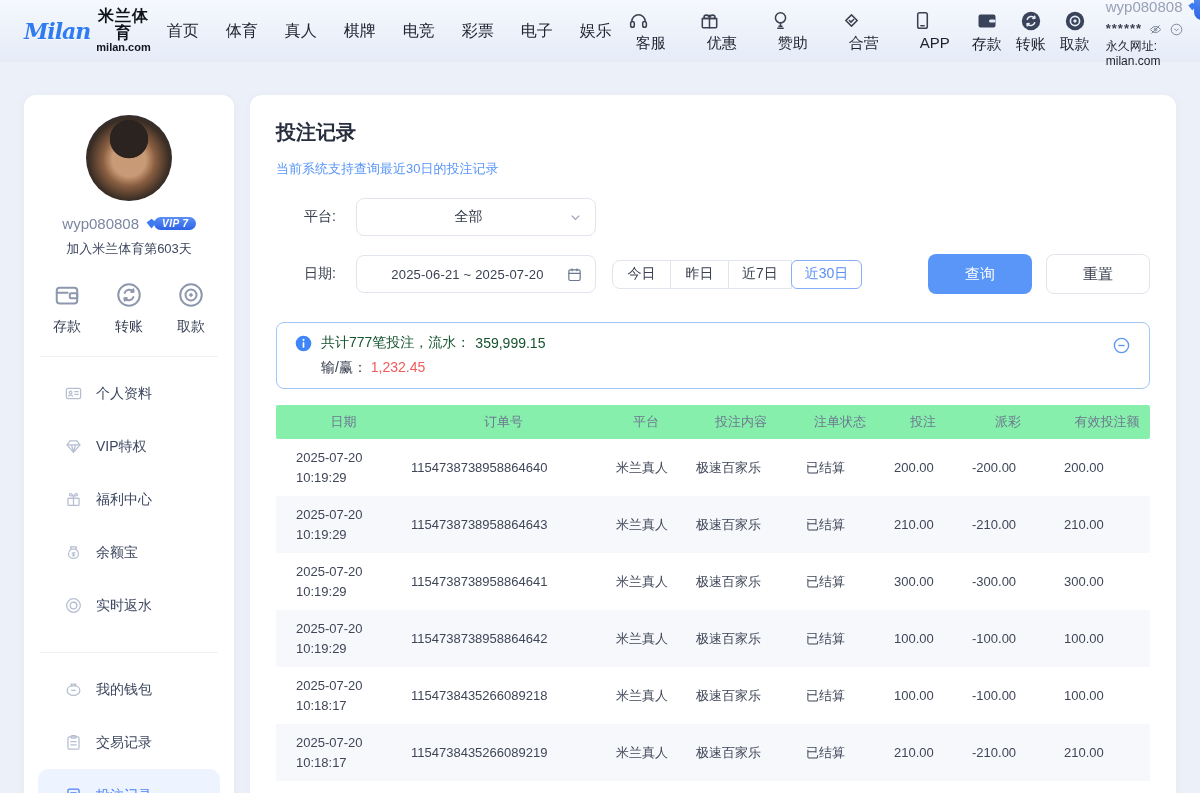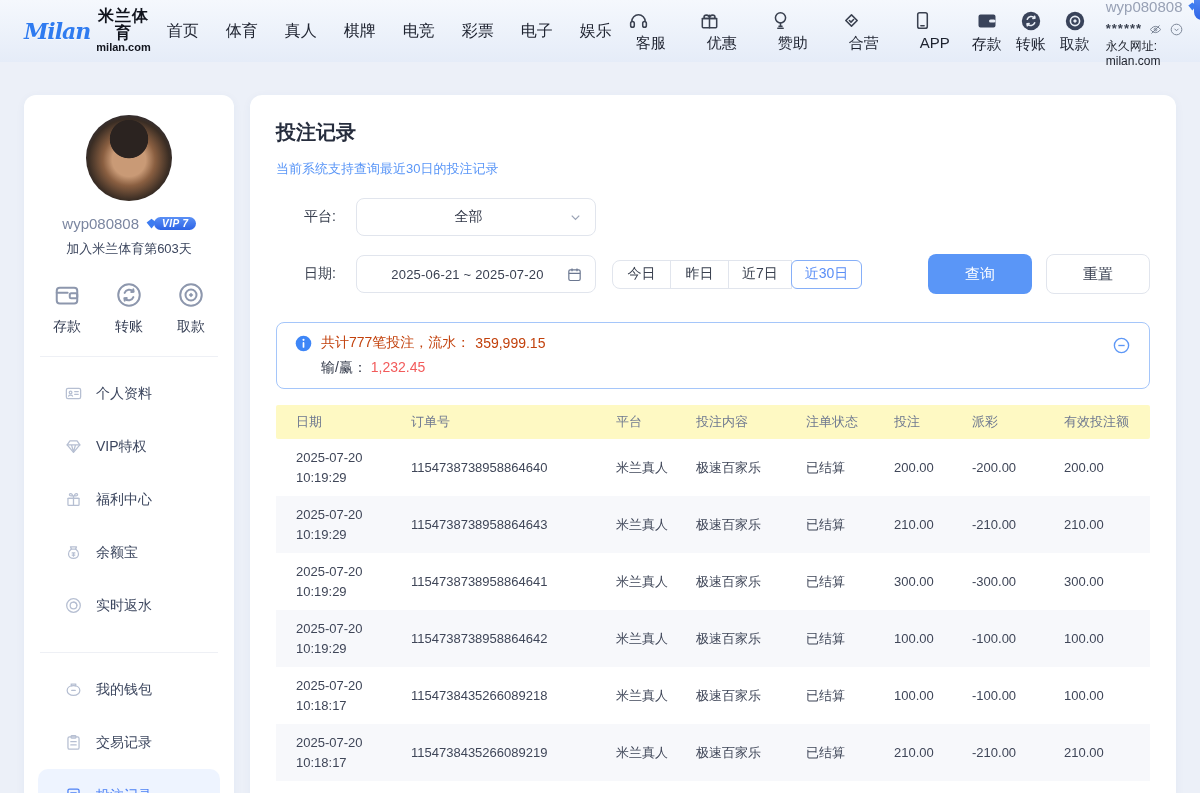--- a/index.html
+++ b/index.html
@@ -127,30 +127,30 @@
   .btn { height:40px; width:104px; border-radius:8px; font-size:15px; display:flex; align-items:center; justify-content:center; cursor:pointer; border:1px solid transparent; }
   .btn-primary { background:var(--accent,#5a96f7); color:#fff; }
   .btn-plain { background:#fff; border-color:#e1e5ed; color:#3a4152; }
 
   
   .summary {
     margin-top:28px; border:1.5px solid #a5c6fa; border-radius:8px;
     padding:11px 18px; display:flex; align-items:flex-start;
   }
   .summary-lines { flex:1; }
-  .sum-line1 { display:flex; align-items:center; gap:9px; font-size:14px; color:#c2410c; }
+  .sum-line1 { display:flex; align-items:center; gap:9px; font-size:14px; color:#14532d; }
   .info-icon { width:17px; height:17px; flex:none; }
   .sum-line2 { margin-top:7px; padding-left:26px; font-size:14px; color:#333a4a; }
   .loss-val { color:var(--loss-red,#f25b5b); }
   .collapse-icon { width:19px; height:19px; color:#5d97f6; cursor:pointer; margin-top:2px; }
 
   
   .table { margin-top:16px; font-size:13px; }
   .t-row { display:grid; grid-template-columns:115px 205px 80px 110px 88px 78px 92px 1fr; align-items:center; }
-  .t-head { background:#fef9c3; height:34px; color:#6e7890; border-radius:2px; }
+  .t-head { background:#86efac; height:34px; color:#6e7890; border-radius:2px;text-align:center; }
   .t-head .t-cell { font-weight:400; }
   .t-cell { padding-left:20px; white-space:nowrap; overflow:hidden; }
   .t-body .t-row { min-height:57px; color:#3f4658; }
   .t-body .t-row:nth-child(even) { background:#f7f8fb; }
   .dt-date, .dt-time { display:block; line-height:1.5; }
 </style>
 </head>
 <body>
 
 <header class="topbar">

